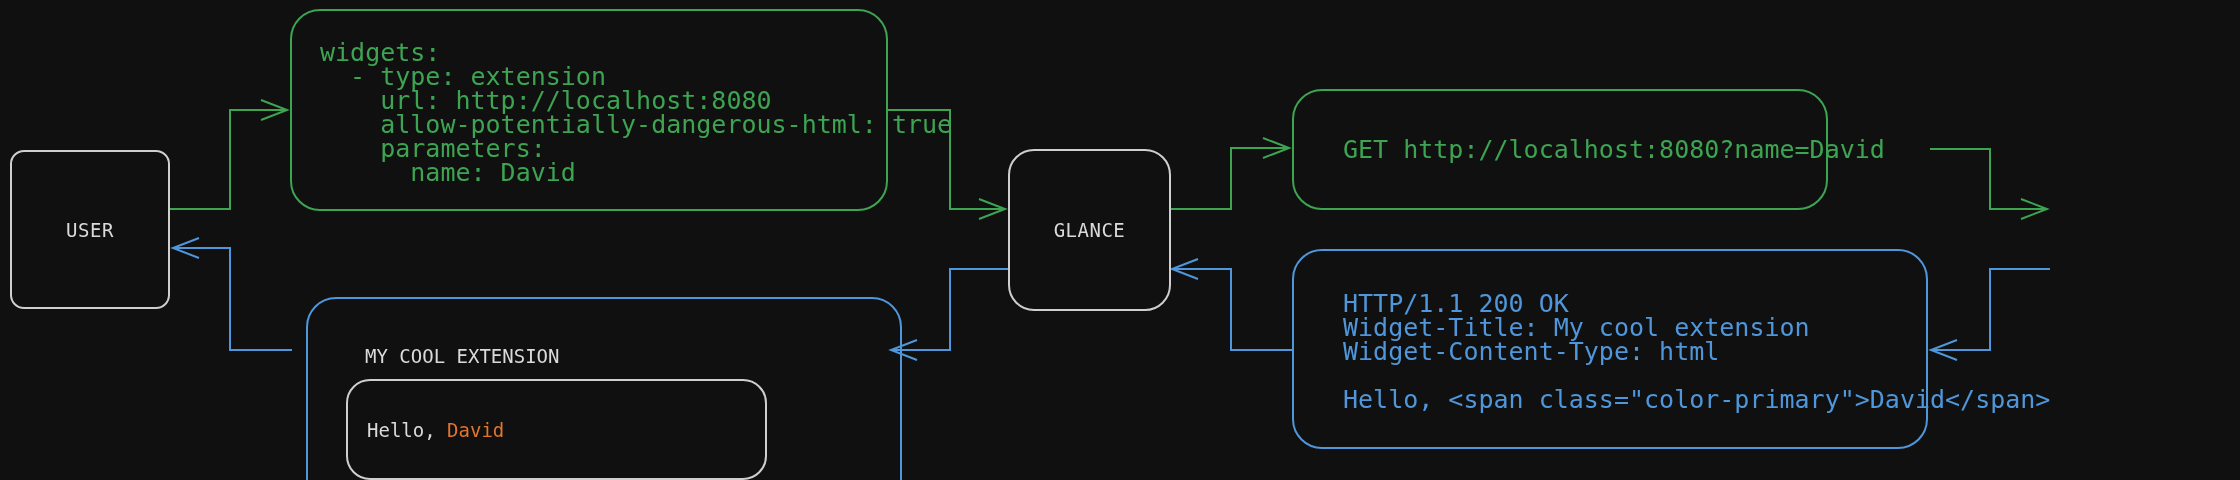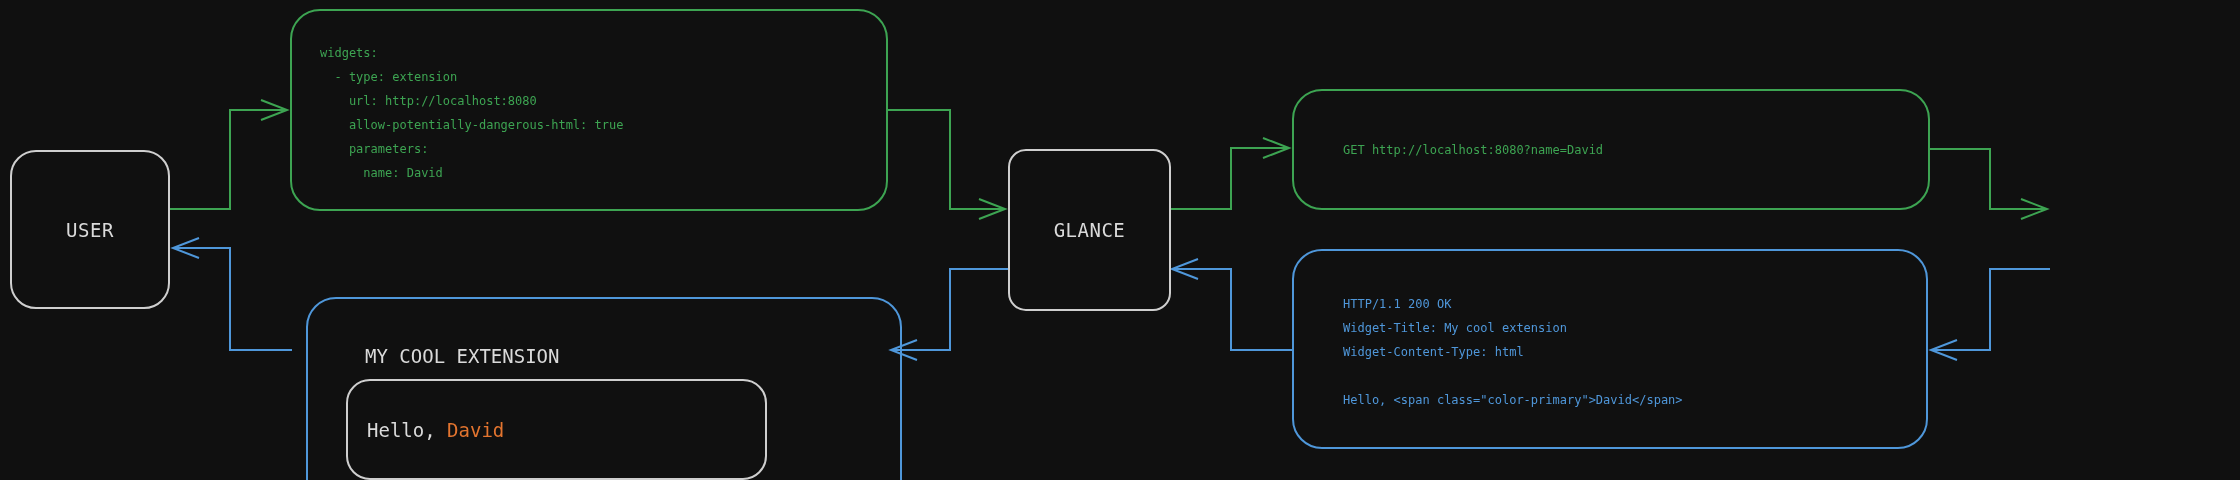--- a/index.html
+++ b/index.html
@@ -15,31 +15,31 @@
   }
   svg.wires{position:absolute; left:0; top:0; width:2240px; height:480px; pointer-events:none;}
   .wire-green{stroke:var(--green); fill:none; stroke-width:2;}
   .wire-blue{stroke:var(--blue); fill:none; stroke-width:2;}
 
   .node{
     position:absolute; border:2px solid var(--node_border); border-radius:26px;
     display:flex; align-items:center; justify-content:center;
     color:var(--text_light); letter-spacing:0.5px;
   }
-  .node-user{left:10px; top:150px; width:156px; height:155px;}
-  .node-glance{left:1008px; top:149px; width:159px; height:158px;border-radius:18px;}
+  .node-user{left:10px; top:150px; width:156px; height:155px;border-radius:14px;}
+  .node-glance{left:1008px; top:149px; width:159px; height:158px;}
   .node-extension{left:2050px; top:149px; width:174px; height:158px;}
 
   .codebox{position:absolute; border-width:2px; border-style:solid; border-radius:30px; box-sizing:border-box;}
-  .codebox pre{margin:0; white-space:pre; line-height:24px; font-family:inherit; font-size:12px;}
+  .codebox pre{margin:0; white-space:pre; line-height:24px; font-family:inherit; font-size:25px;}
   .box-green{border-color:var(--green); color:var(--green);}
   .box-blue{border-color:var(--blue); color:var(--blue);}
 
   .box-config{left:290px; top:9px; width:598px; height:202px; padding:30px 20px 0 28px;}
-  .box-request{left:1292px; top:89px; width:638px; height:121px; display:flex; align-items:center; padding-left:49px;}
+  .box-request{left:1292px; top:89px; width:536px; height:121px; display:flex; align-items:center; padding-left:49px;}
   .box-response{left:1292px; top:249px; width:636px; height:200px; padding:41px 20px 8px 49px;}
   .box-rendered{left:306px; top:249px; width:596px; height:221px; padding:4px;margin-top:48px;}
 
   .rendered-title{position:absolute; left:57px; top:45px; color:var(--text_light); line-height:24px;}
   .inner-box{
     position:absolute; left:38px; top:80px; width:421px; height:101px;
     border:2px solid var(--node_border); border-radius:24px; box-sizing:border-box;
     display:flex; align-items:center; padding-left:19px;text-align:right;
   }
   .greeting{white-space:pre; color:var(--text_light);}

